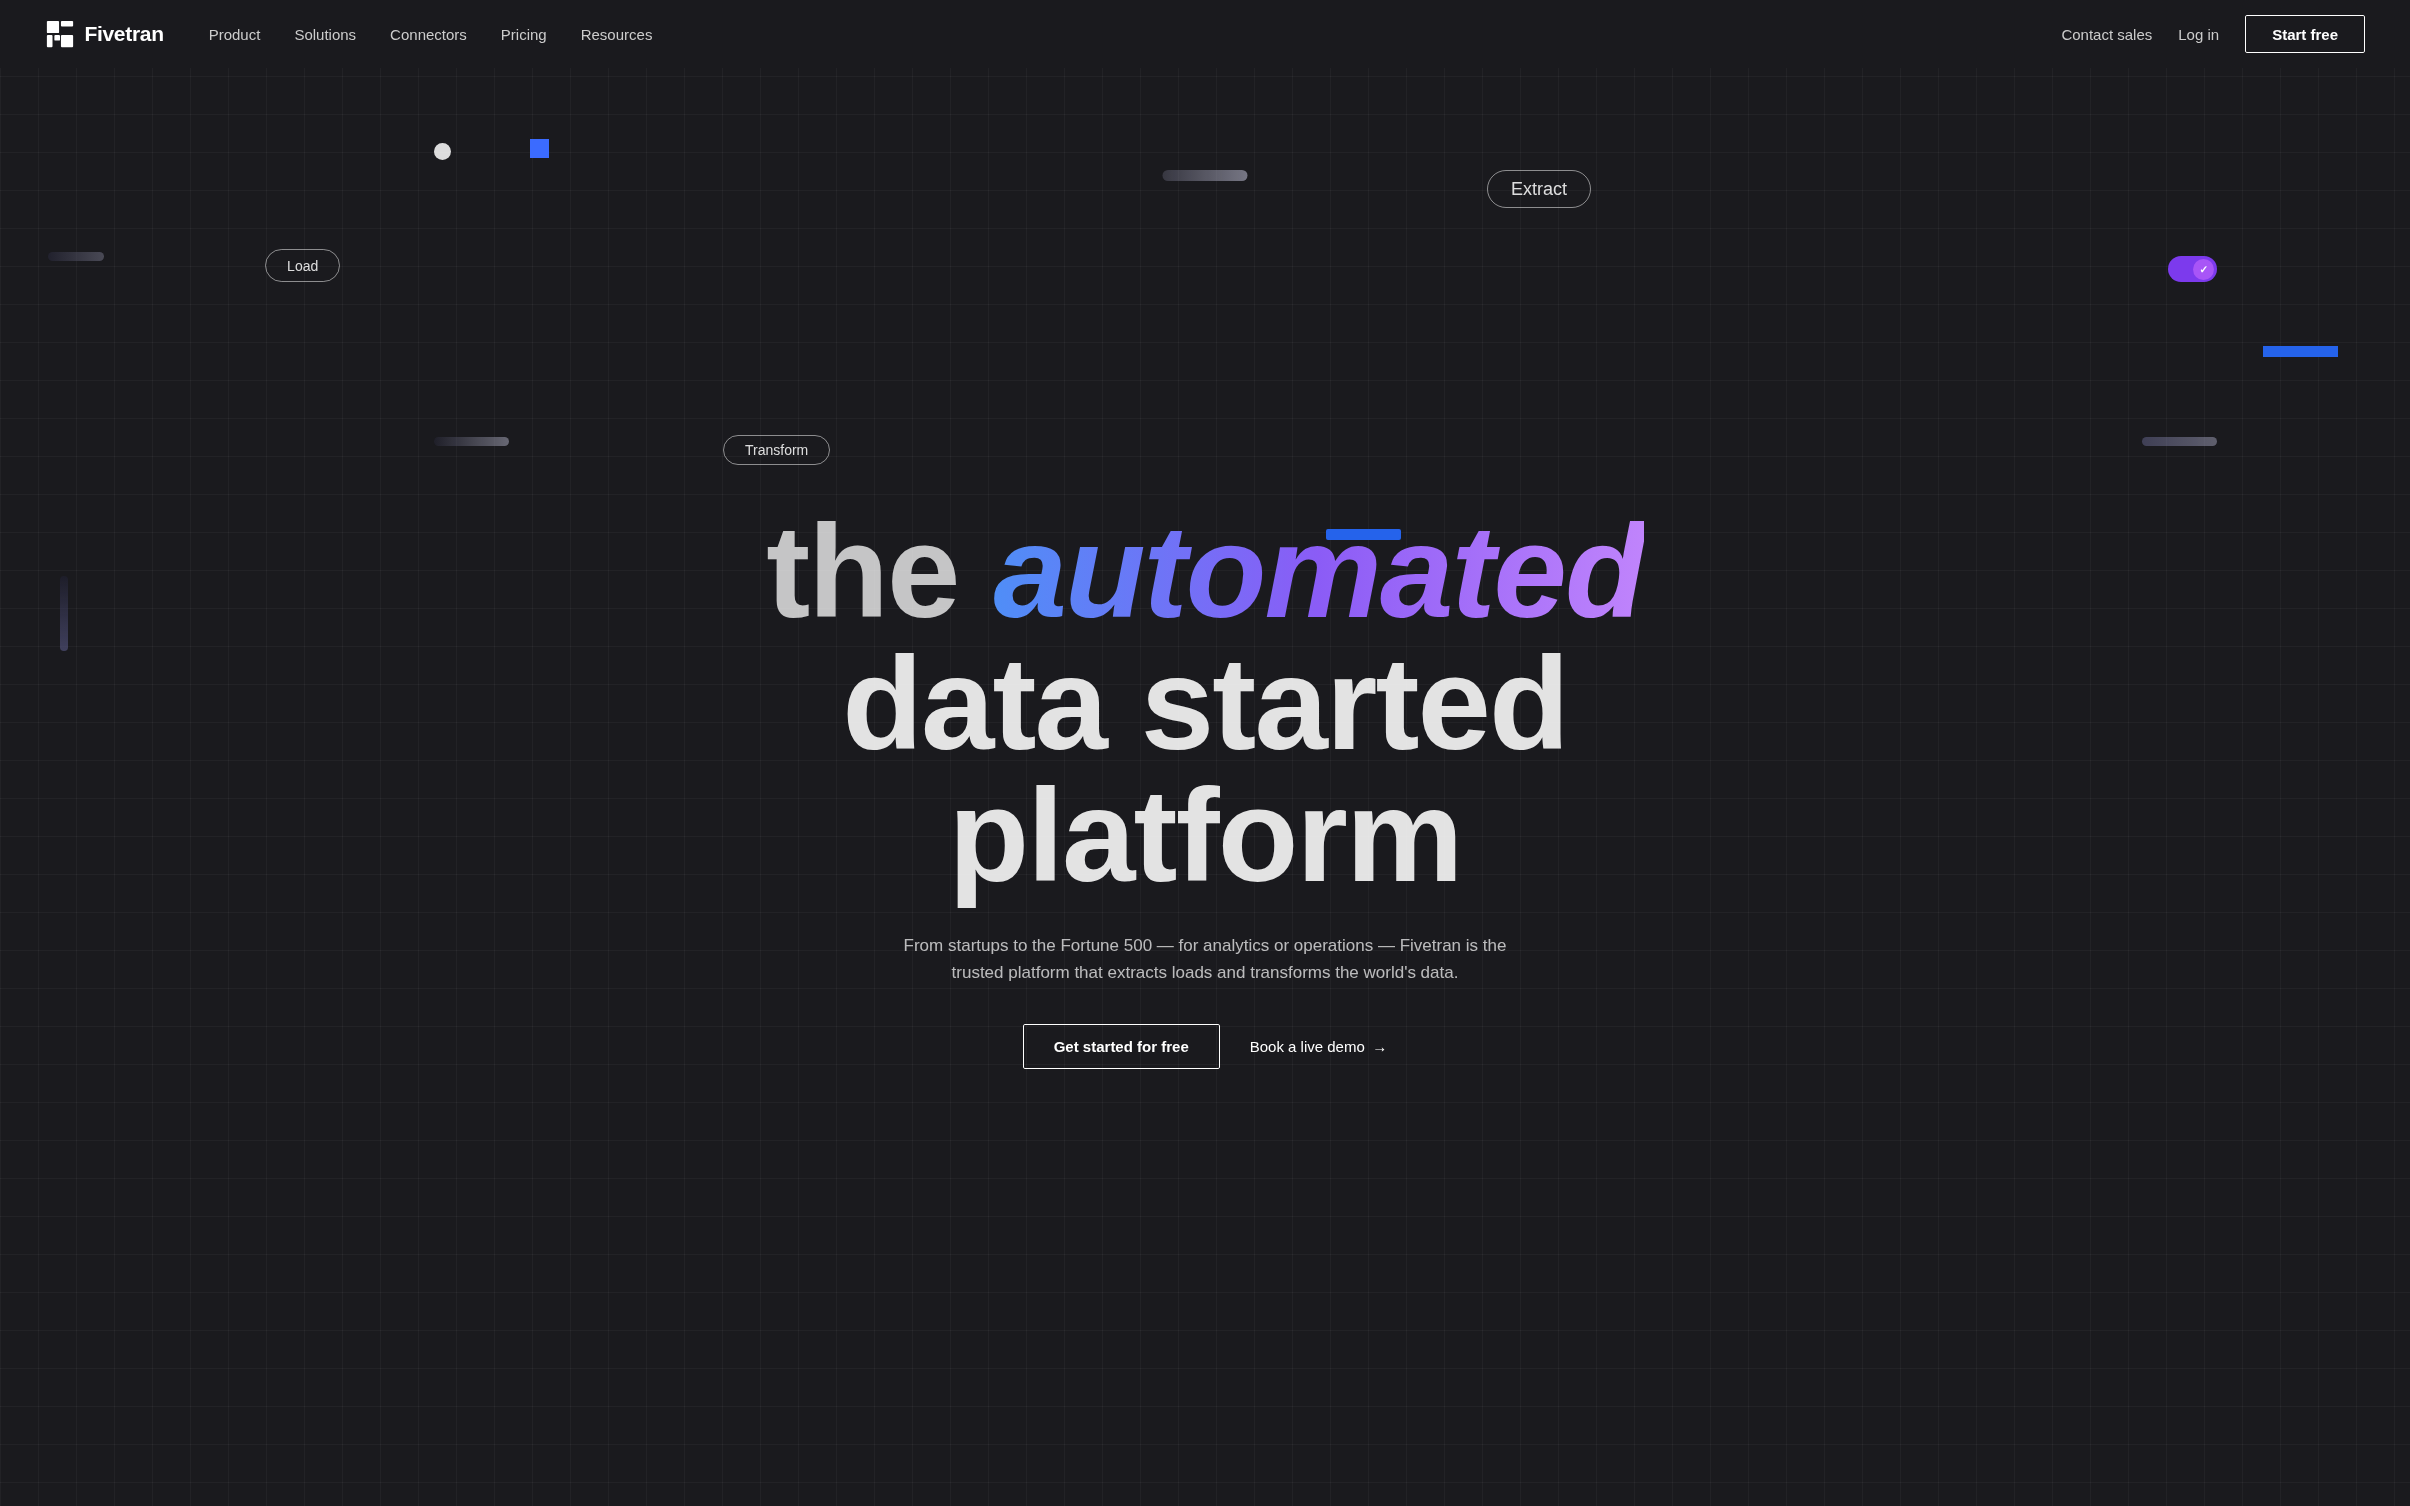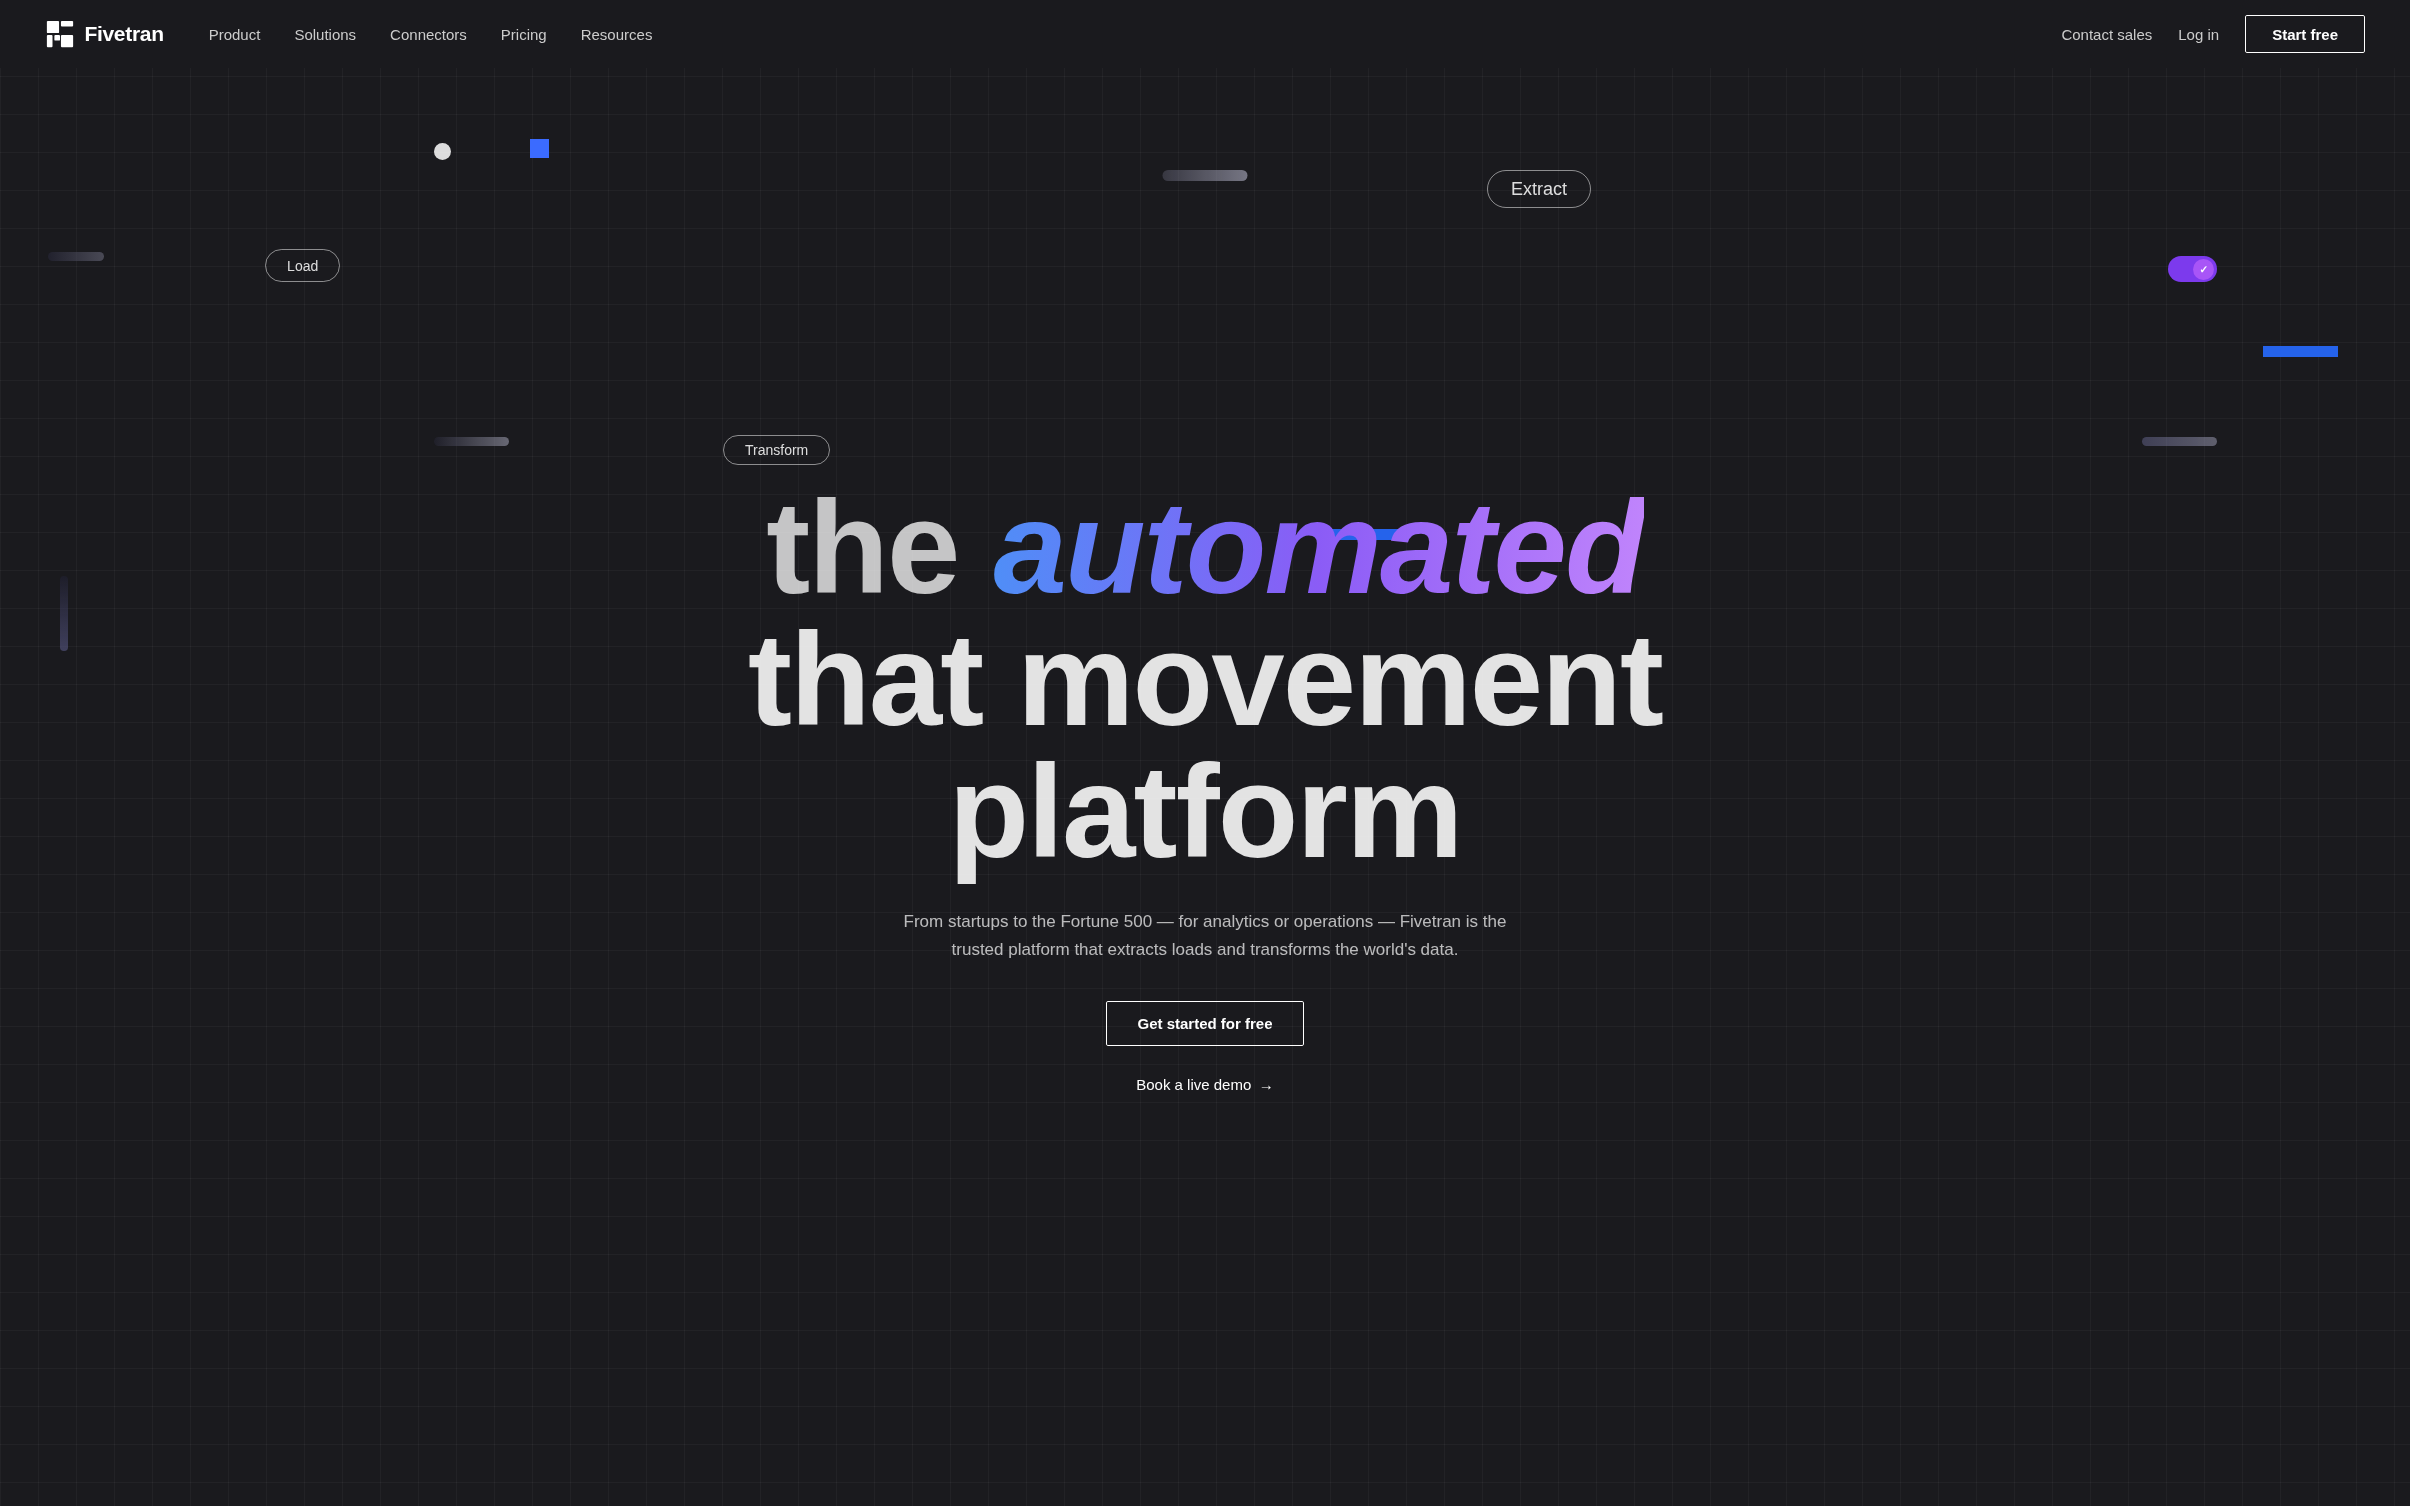--- a/index.html
+++ b/index.html
@@ -290,21 +290,20 @@
       z-index: 2;
     }
 
     .hero-ctas {
       display: flex;
       align-items: center;
       gap: 30px;
       margin-top: 38px;
       position: relative;
       z-index: 2;
-      flex-direction: column;
     }
 
     .btn-get-started {
       background: transparent;
       color: #ffffff;
       border: 1.9px solid #ffffff;
       padding: 13px 30px;
       font-size: 15px;
       font-weight: 600;
       cursor: pointer;
@@ -398,21 +397,21 @@
     <span>Transform</span>
   </div>
 
   <div class="deco deco-bar-bottom-center"></div>
   <div class="deco deco-bar-vertical"></div>
 
   <h1 class="hero-title">
     <span class="line1">
       <span class="word-the">the </span><span class="word-automated">automated</span>
     </span>
-    <span class="line2">that movement</span>
+    <span class="line2">data started</span>
     <span class="line3">platform</span>
   </h1>
 
   <p class="hero-subtitle">From startups to the Fortune 500 — for analytics or operations — Fivetran is the trusted platform that extracts loads and transforms the world's data.</p>
 
   <div class="hero-ctas">
     <button class="btn-get-started">Get started for free</button>
     <button class="btn-demo">
       <span>Book a live demo</span>
       <span>→</span>

